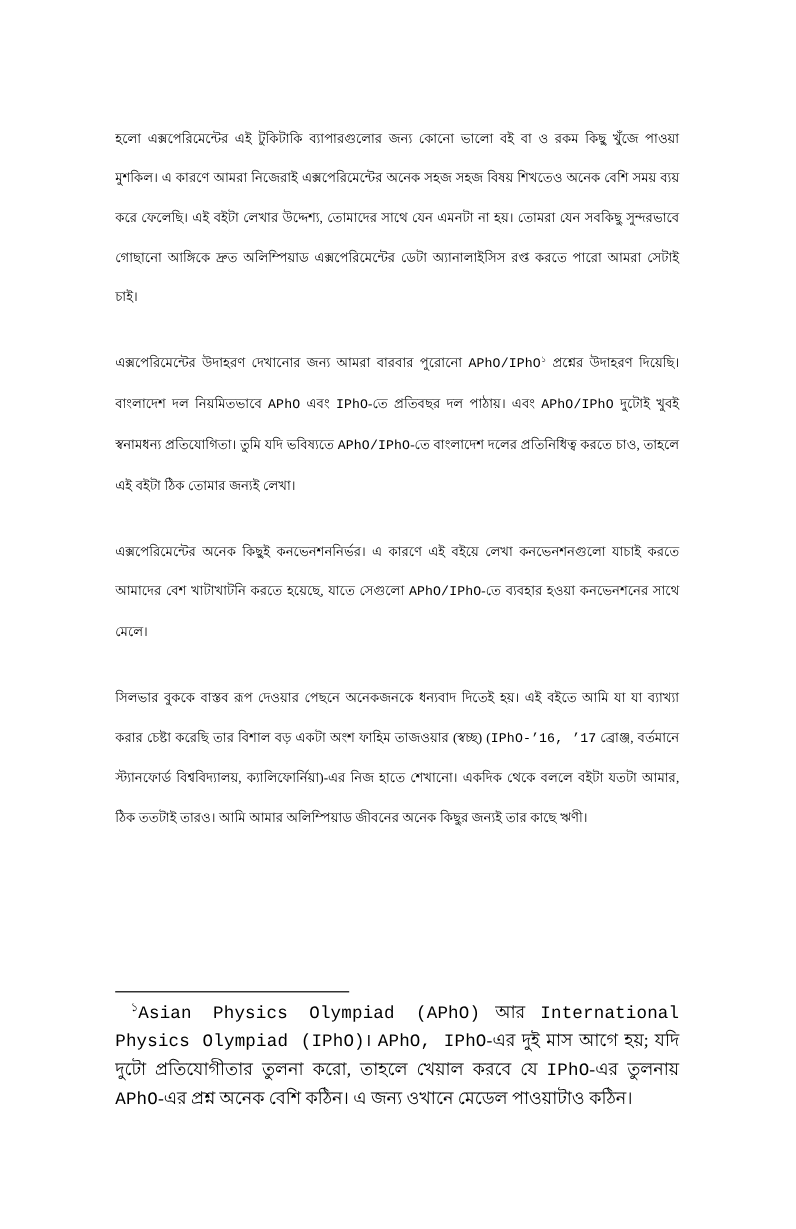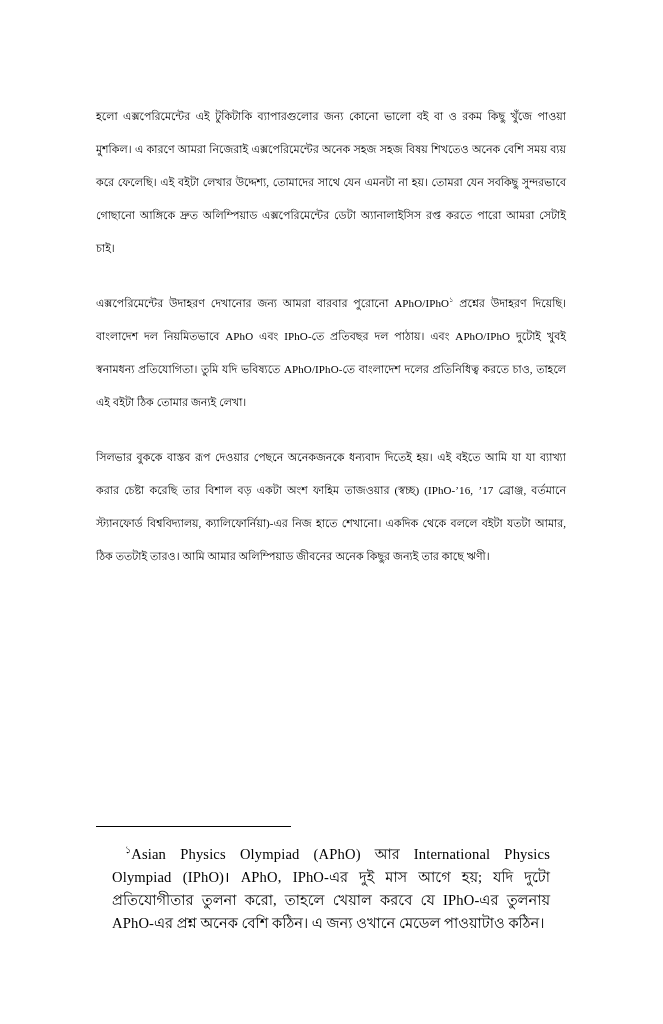--- a/index.html
+++ b/index.html
@@ -31,21 +31,21 @@
     text-justify: inter-word;
     margin: 0 0 22px 0;
     word-spacing: 0.02em;
     -webkit-font-feature-settings: "kern";
     font-feature-settings: "kern";
   }
   .para:last-of-type {
     margin-bottom: 0;
   }
   .latin {
-    font-family: Liberation Serif, serif;
+    font-family: Liberation Mono, monospace;
     letter-spacing: 0.01em;
   }
   b, .bold {
     font-weight: normal;
   }
   sup.fnmark {
     font-size: 0.62em;
     vertical-align: super;
     line-height: 0;
   }
@@ -61,40 +61,41 @@
     border-top: 1.1px solid #000000;
     margin: 0 0 6px 0;
   }
   .fn-text {
     font-family: "Liberation Serif", "DejaVu Serif", serif;
     font-size: 14.6px;
     line-height: 23px;
     color: #000000;
     text-align: justify;
     text-justify: inter-word;
-    margin: 16px;
+    margin: 0;
     text-indent: 13px;
   }
   .fn-text sup {
     font-size: 0.66em;
     vertical-align: super;
     line-height: 0;
   }
 </style>
 </head>
 <body>
 
 <div class="page">
 
   <div class="content">
 
     <p class="para">হলো এক্সপেরিমেন্টের এই টুকিটাকি ব্যাপারগুলোর জন্য কোনো ভালো বই বা ও রকম কিছু খুঁজে পাওয়া মুশকিল। এ কারণে আমরা নিজেরাই এক্সপেরিমেন্টের অনেক সহজ সহজ বিষয় শিখতেও অনেক বেশি সময় ব্যয় করে ফেলেছি। এই বইটা লেখার উদ্দেশ্য, তোমাদের সাথে যেন এমনটা না হয়। তোমরা যেন সবকিছু সুন্দরভাবে গোছানো আঙ্গিকে দ্রুত অলিম্পিয়াড এক্সপেরিমেন্টের ডেটা অ্যানালাইসিস রপ্ত করতে পারো আমরা সেটাই চাই।</p>
 
     <p class="para"><span>এক্সপেরিমেন্টের উদাহরণ দেখানোর জন্য আমরা বারবার পুরোনো </span><span class="latin">APhO/IPhO</span><sup class="fnmark">১</sup><span> প্রশ্নের উদাহরণ দিয়েছি। বাংলাদেশ দল নিয়মিতভাবে </span><span class="latin">APhO</span><span> এবং </span><span class="latin">IPhO</span><span>-তে প্রতিবছর দল পাঠায়। এবং </span><span class="latin">APhO/IPhO</span><span> দুটোই খুবই স্বনামধন্য প্রতিযোগিতা। তুমি যদি ভবিষ্যতে </span><span class="latin">APhO/IPhO</span><span>-তে বাংলাদেশ দলের প্রতিনিধিত্ব করতে চাও, তাহলে এই বইটা ঠিক তোমার জন্যই লেখা।</span></p>
 
+    <p class="para"><span>এক্সপেরিমেন্টের অনেক কিছুই কনভেনশননির্ভর। এ কারণে এই বইয়ে লেখা কনভেনশনগুলো যাচাই করতে আমাদের বেশ খাটাখাটনি করতে হয়েছে, যাতে সেগুলো </span><span class="latin">APhO/IPhO</span><span>-তে ব্যবহার হওয়া কনভেনশনের সাথে মেলে।</span></p>
 
     <p class="para"><span>সিলভার বুককে বাস্তব রূপ দেওয়ার পেছনে অনেকজনকে ধন্যবাদ দিতেই হয়। এই বইতে আমি যা যা ব্যাখ্যা করার চেষ্টা করেছি তার বিশাল বড় একটা অংশ </span><b>ফাহিম তাজওয়ার (স্বচ্ছ)</b><span> (</span><span class="latin">IPhO</span><span class="latin">-’16, ’17</span><span> ব্রোঞ্জ, বর্তমানে স্ট্যানফোর্ড বিশ্ববিদ্যালয়, ক্যালিফোর্নিয়া)-এর নিজ হাতে শেখানো। একদিক থেকে বললে বইটা যতটা আমার, ঠিক ততটাই তারও। আমি আমার অলিম্পিয়াড জীবনের অনেক কিছুর জন্যই তার কাছে ঋণী।</span></p>
 
   </div>
 
   <div class="footnote-area">
     <div class="fn-rule"></div>
     <p class="fn-text"><sup>১</sup><span class="latin">Asian Physics Olympiad (APhO)</span><span> আর </span><span class="latin">International Physics Olympiad (IPhO)</span><span>। </span><span class="latin">APhO, IPhO</span><span>-এর দুই মাস আগে হয়; যদি দুটো প্রতিযোগীতার তুলনা করো, তাহলে খেয়াল করবে যে </span><span class="latin">IPhO</span><span>-এর তুলনায় </span><span class="latin">APhO</span><span>-এর প্রশ্ন অনেক বেশি কঠিন। এ জন্য ওখানে মেডেল পাওয়াটাও কঠিন।</span></p>
   </div>
 

